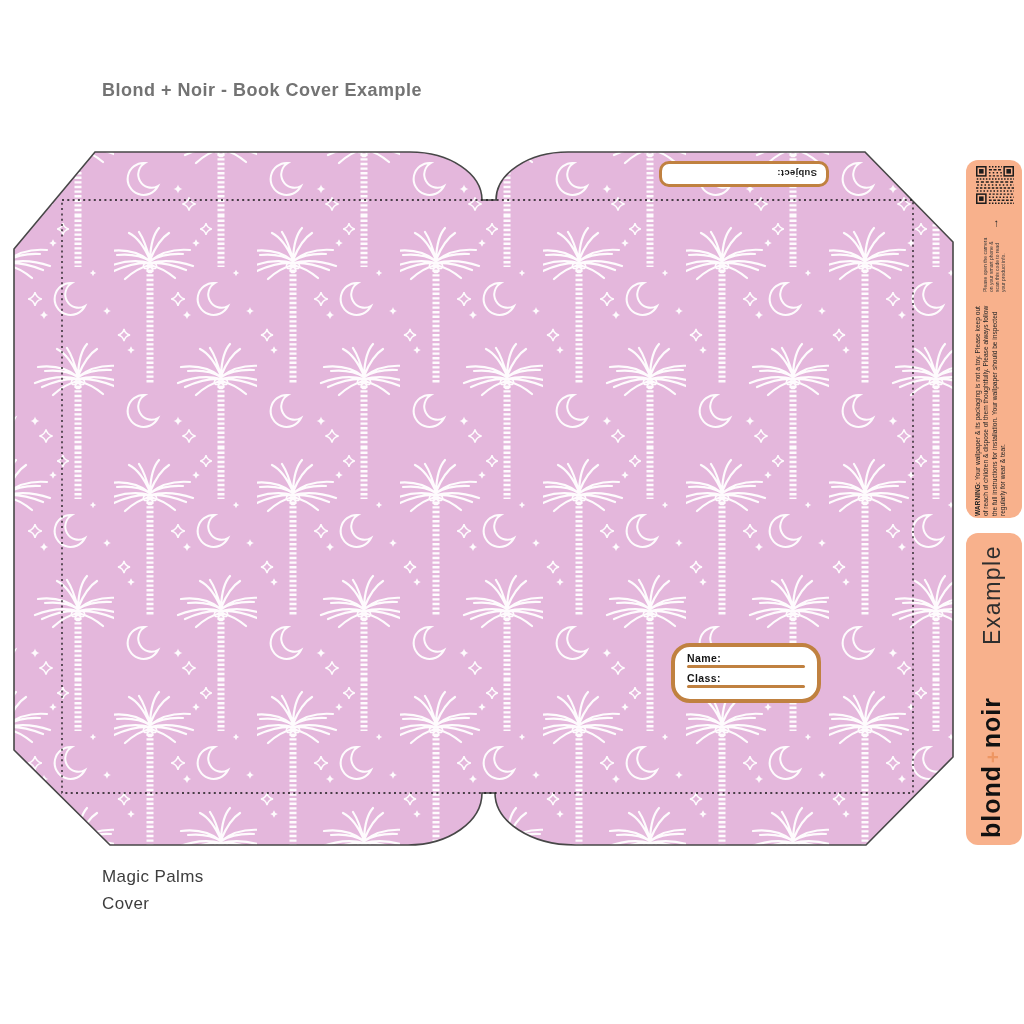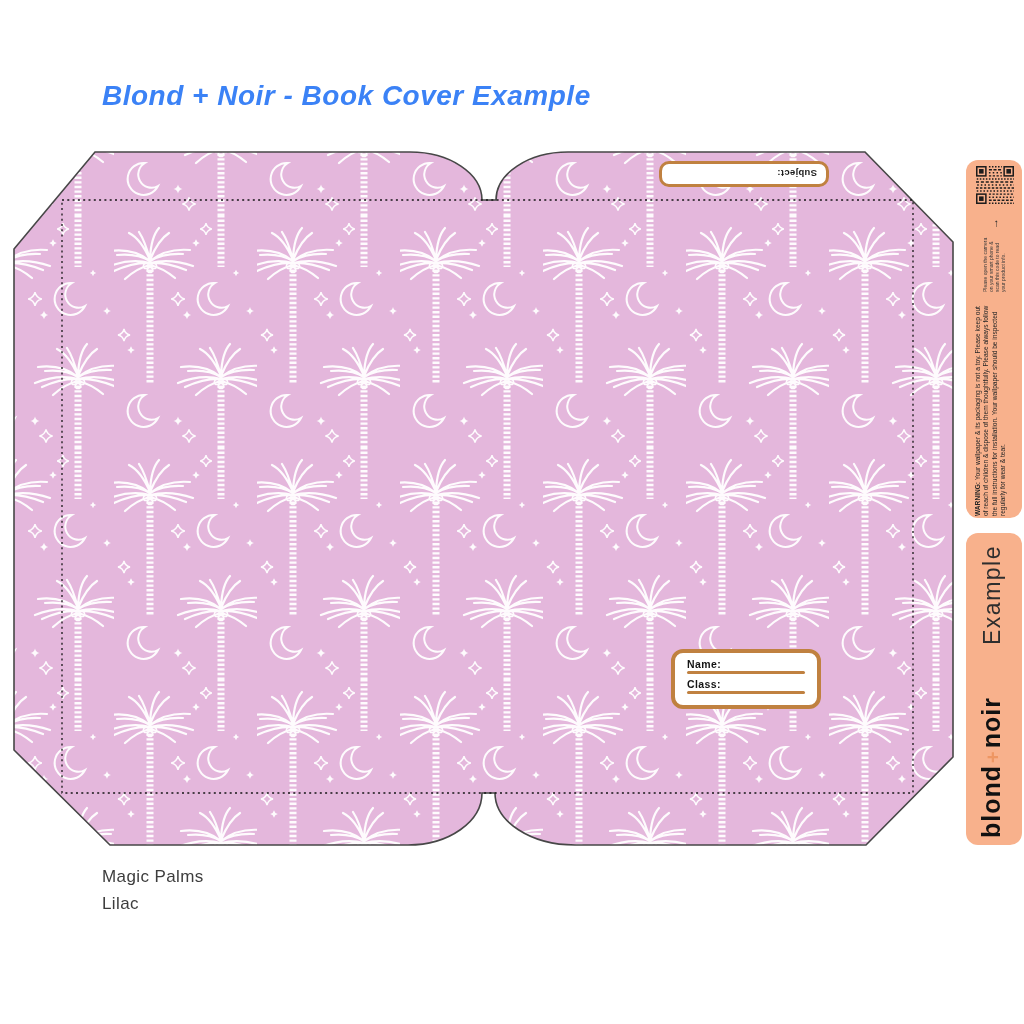--- a/index.html
+++ b/index.html
@@ -1,31 +1,31 @@
 <!DOCTYPE html>
 <html><head>
 <meta charset="utf-8">
 <style>
   html,body{margin:0;padding:0;background:#ffffff;}
   .stage{position:relative;width:1024px;height:1024px;background:#ffffff;overflow:hidden;
          font-family:"Liberation Sans","DejaVu Sans",sans-serif;}
-  .page-title{position:absolute;left:102px;top:80px;margin:0;font-size:28px;font-weight:800;
-              letter-spacing:.5px;color:#3b82f6;font-style:italic;}
+  .page-title{position:absolute;left:102px;top:80px;margin:0;font-size:18px;font-weight:800;
+              letter-spacing:.5px;color:#737373;}
   .cover-svg{position:absolute;left:0;top:0;}
 
   
   .subject-box{position:absolute;left:659px;top:161px;width:170px;height:26px;background:#fff;
                border:3px solid #c08140;border-radius:10px;transform:rotate(180deg);
                display:flex;align-items:center;box-sizing:border-box;}
   .subject-box span{font-size:9.5px;font-weight:700;color:#1c1c1c;padding-left:9px;letter-spacing:.3px;}
 
   
   .nameclass-box{position:absolute;left:671px;top:643px;width:150px;height:60px;background:#fff;
-                 border:4px solid #c08140;border-radius:12px;box-sizing:border-box;
-                 padding:5px 12px 6px 12px;margin-top:6px;}
+                 border:4px solid #c08140;border-radius:19px;box-sizing:border-box;
+                 padding:5px 12px 6px 12px;}
   .nc-label{font-size:10.5px;font-weight:700;color:#151515;letter-spacing:.4px;display:block;}
   .nc-rule{height:3px;background:#c08140;border-radius:2px;margin:1px 0 4px 0;}
 
   
   .strip{position:absolute;left:966px;width:56px;background:#f8b18c;border-radius:12px;}
   .strip-info{top:160px;height:358px;}
   .strip-brand{top:533px;height:312px;}
   .qr{position:absolute;left:10px;top:6px;}
   .rot{position:absolute;transform:rotate(-90deg);transform-origin:0 0;}
   .qr-caption-wrap{left:8px;top:132px;width:85px;height:40px;display:flex;align-items:center;gap:3px;}
@@ -155,16 +155,16 @@
 
   <div class="strip strip-brand">
     <div class="rot brand-wrap">
       <span class="wordmark"><span>blond</span><span class="plus">+</span><span>noir</span></span>
       <span class="example">Example</span>
     </div>
   </div>
 
   <div class="product-caption">
     <div>Magic Palms</div>
-    <div>Lilac</div>
+    <div>Cover</div>
   </div>
 
 </div>
 
 </body></html>

